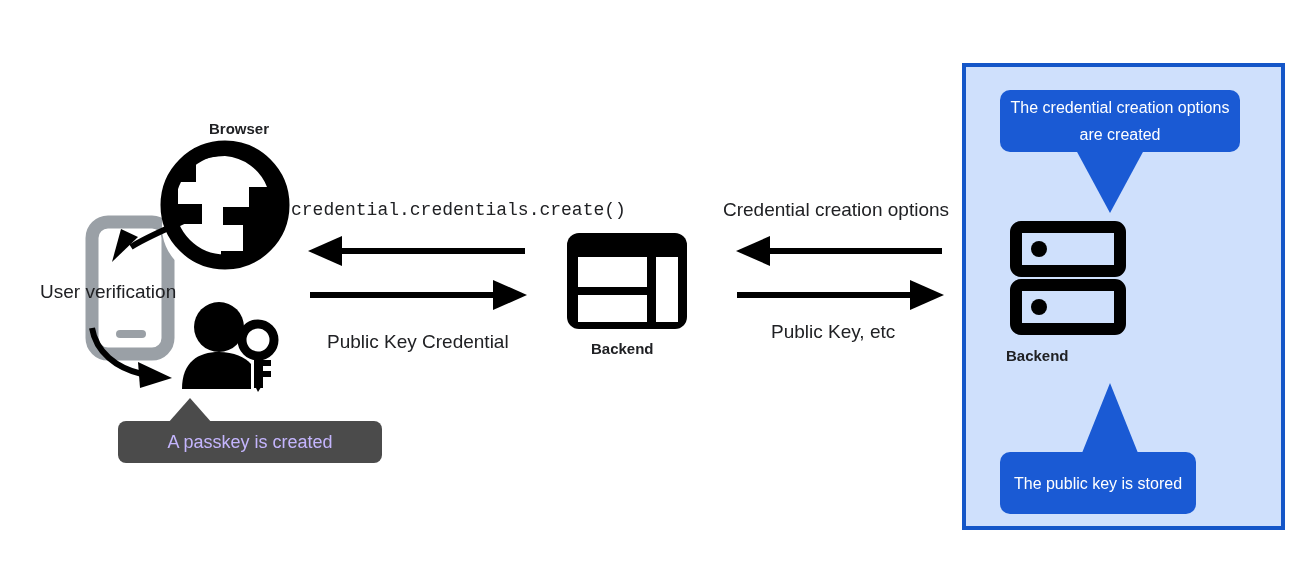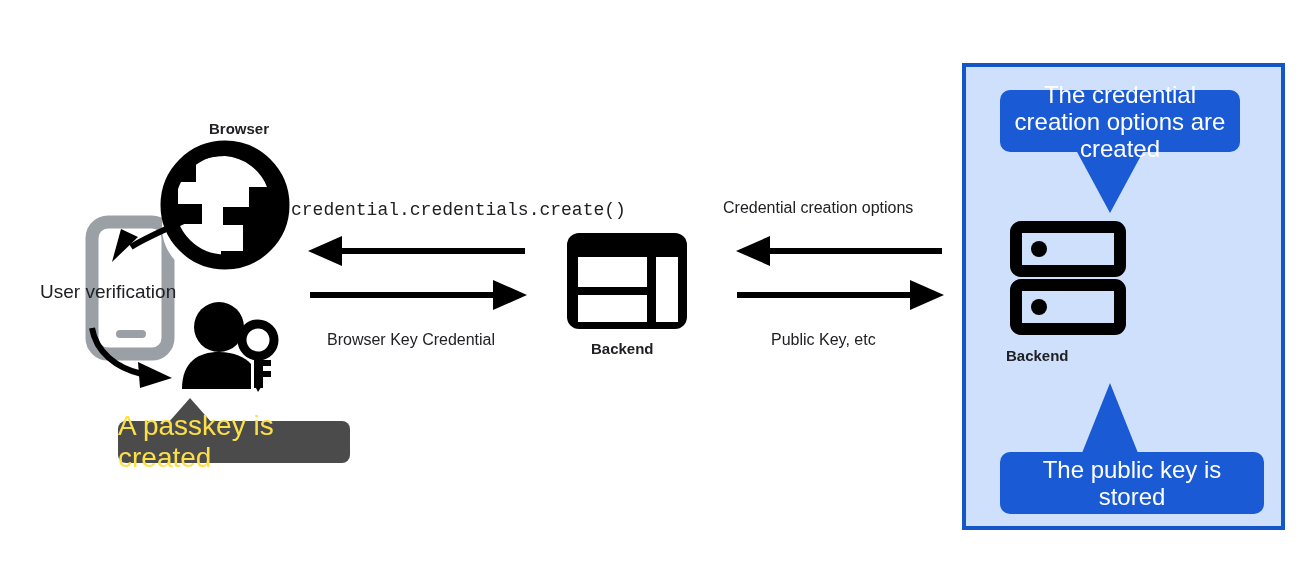--- a/index.html
+++ b/index.html
@@ -30,30 +30,30 @@
     border: 4px solid #1456c8;
     box-sizing: border-box;
   }
 
   
   .callout {
     background: #1a5ad4;
     border-radius: 10px;
     color: #ffffff;
     text-align: center;
-    font-size: 24px;
+    font-size: 16px;
     line-height: 27px;
     display: flex;
     align-items: center;
     justify-content: center;
     box-sizing: border-box;
     padding: 4px 10px;
   }
   .callout-top { left: 1000px; top: 90px; width: 240px; height: 62px; }
-  .callout-bottom { left: 1000px; top: 452px; width: 264px; height: 62px; }
+  .callout-bottom { left: 1000px; top: 452px; width: 196px; height: 62px; }
 
   .callout-tail-down {
     left: 1076px;
     top: 150px;
     width: 0; height: 0;
     border-left: 34px solid transparent;
     border-right: 34px solid transparent;
     border-top: 63px solid #1a5ad4;
   }
   .callout-tail-up {
@@ -62,62 +62,62 @@
     width: 0; height: 0;
     border-left: 28px solid transparent;
     border-right: 28px solid transparent;
     border-bottom: 70px solid #1a5ad4;
   }
 
   
   .tooltip {
     left: 118px;
     top: 421px;
-    width: 232px;
+    width: 264px;
     height: 42px;
     background: #4b4b4b;
     border-radius: 8px;
-    color: #fde047;
-    font-size: 28px;
+    color: #c4b5fd;
+    font-size: 18px;
     display: flex;
     align-items: center;
     justify-content: center;
     box-sizing: border-box;
   }
   .tooltip-tail {
     left: 168px;
     top: 398px;
     width: 0; height: 0;
     border-left: 22px solid transparent;
     border-right: 22px solid transparent;
     border-bottom: 25px solid #4b4b4b;
   }
 
   
   .label {
     color: #202124;
     white-space: nowrap;
   }
   .label-bold { font-weight: bold; font-size: 15px; }
-  .label-plain { font-size: 16px; }
+  .label-plain { font-size: 19px; }
   .label-mono {
     font-family: "Liberation Mono", "DejaVu Sans Mono", monospace;
     font-size: 18px;
     color: #202124;
     white-space: nowrap;
   }
 
   .lbl-browser   { left: 193px; top: 120px; margin-left: 16px; }
   .lbl-frontend  { left: 591px; top: 340px; }
   .lbl-backend   { left: 1006px; top: 347px; }
   .lbl-userver   { left: 40px;  top: 281px; font-size: 19px; text-align: right; }
   .lbl-nav       { left: 291px; top: 200px; }
   .lbl-pkc       { left: 327px; top: 331px; }
   .lbl-cco       { left: 723px; top: 199px; }
-  .lbl-pke       { left: 771px; top: 331px; }
+  .lbl-pke       { left: 771px; top: 321px; }
 
   
   .layer { left: 0; top: 0; width: 1310px; height: 568px; pointer-events: none; }
 </style>
 </head>
 <body>
 
 <div id="canvas">
 
   <div class="abs backend-panel"></div>
@@ -209,19 +209,19 @@
   <div class="abs label label-bold lbl-browser">Browser</div>
 
   <div class="abs label label-bold lbl-frontend">Backend</div>
 
   <div class="abs label label-bold lbl-backend">Backend</div>
 
   <div class="abs label lbl-userver">User verification</div>
 
   <div class="abs label-mono lbl-nav">credential.credentials.create()</div>
 
-  <div class="abs label label-plain lbl-pkc">Browser Key Credential</div>
+  <div class="abs label label-plain lbl-pkc">Public Key Credential</div>
 
   <div class="abs label label-plain lbl-cco">Credential creation options</div>
 
   <div class="abs label label-plain lbl-pke">Public Key, etc</div>
 
 </div>
 
 </body></html>

